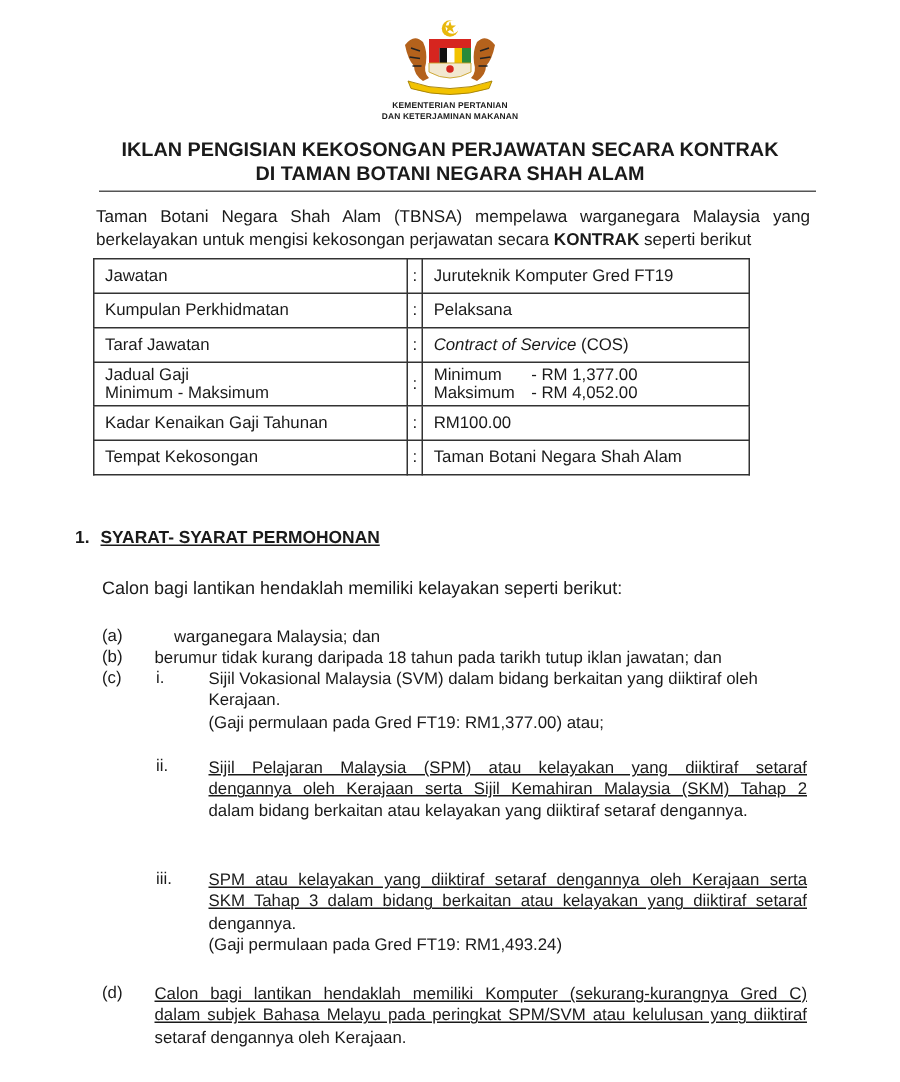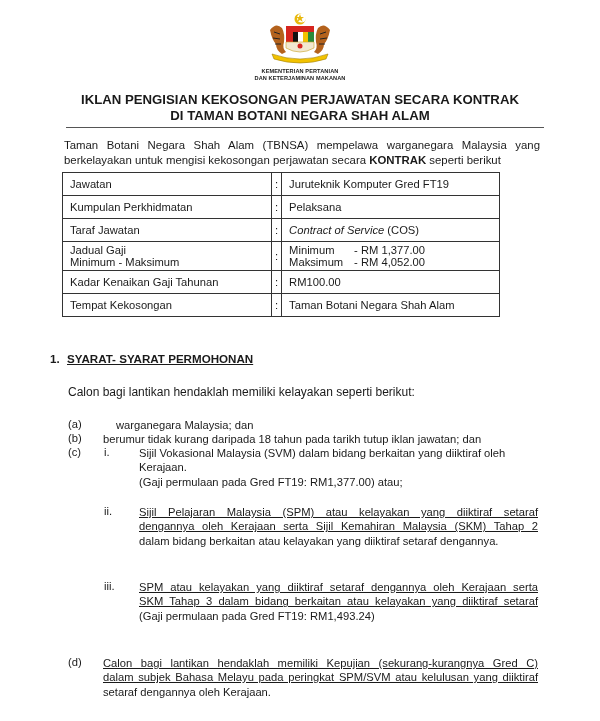--- a/index.html
+++ b/index.html
@@ -152,21 +152,22 @@
 <div class="body just" style="left:139px; top:505px; width:399px;">
   <span class="jl">Sijil Pelajaran Malaysia (SPM) atau kelayakan yang diiktiraf setaraf</span>
   <span class="jl">dengannya oleh Kerajaan serta Sijil Kemahiran Malaysia (SKM) Tahap 2</span>
   <div>dalam bidang berkaitan atau kelayakan yang diiktiraf setaraf dengannya.</div>
 </div>
 
 <div class="mark" style="left:104px; top:580px;">iii.</div>
 <div class="body just" style="left:139px; top:580px; width:399px;">
   <span class="jl">SPM atau kelayakan yang diiktiraf setaraf dengannya oleh Kerajaan serta</span>
   <span class="jl">SKM Tahap 3 dalam bidang berkaitan atau kelayakan yang diiktiraf setaraf</span>
+  <div>dengannya.</div>
   <div>(Gaji permulaan pada Gred FT19: RM1,493.24)</div>
 </div>
 
 <div class="mark" style="left:68px; top:656px;">(d)</div>
 <div class="body just" style="left:103px; top:656px; width:435px;">
-  <span class="jl">Calon bagi lantikan hendaklah memiliki Kepujian (sekurang-kurangnya Gred C)</span>
+  <span class="jl">Calon bagi lantikan hendaklah memiliki Komputer (sekurang-kurangnya Gred C)</span>
   <span class="jl">dalam subjek Bahasa Melayu pada peringkat SPM/SVM atau kelulusan yang diiktiraf</span>
   <div>setaraf dengannya oleh Kerajaan.</div>
 </div>
 
 </body></html>

